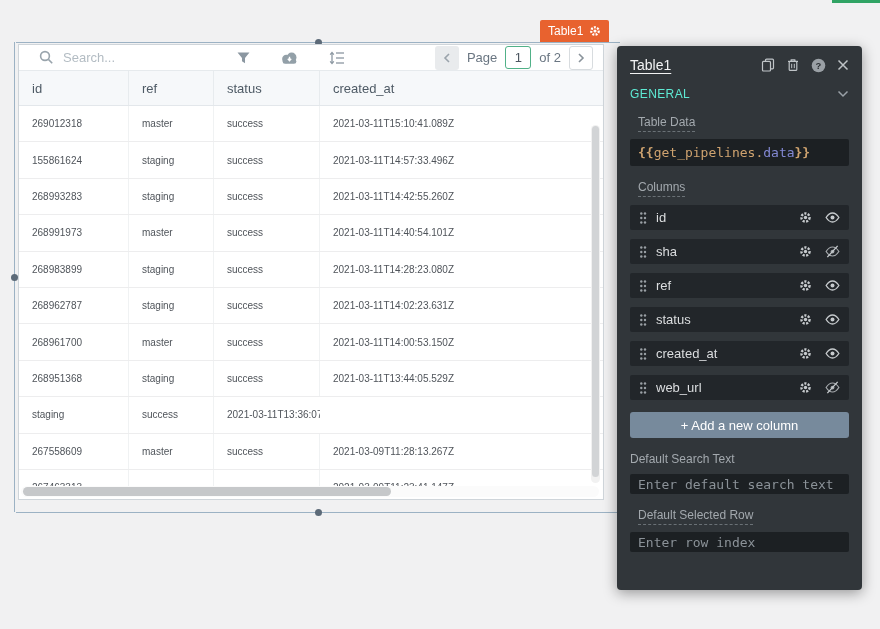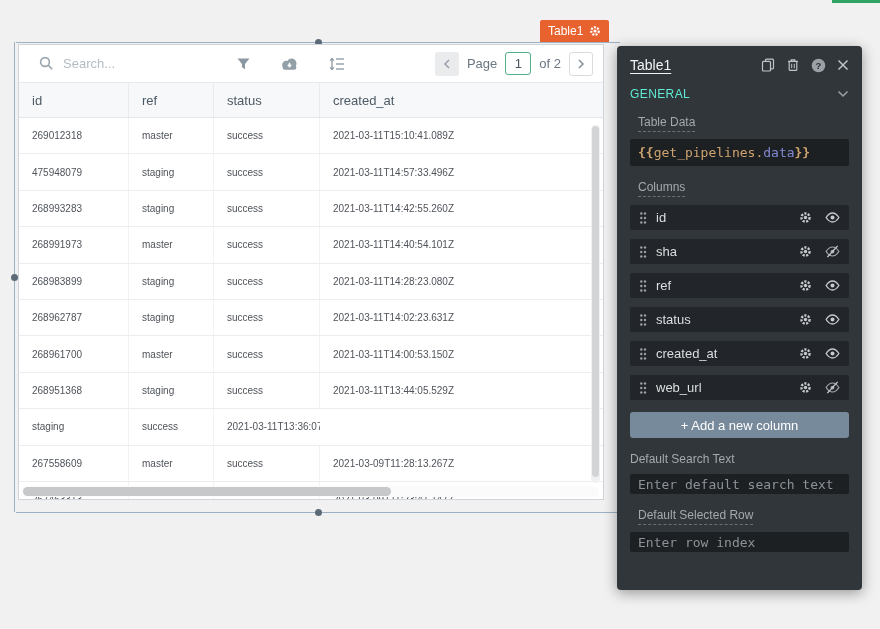--- a/index.html
+++ b/index.html
@@ -17,21 +17,21 @@
   
   .widget-tag { position:absolute; left:540px; top:20px; height:22px; z-index:3;
     background:#e8622f; color:#fff; font-size:12px; display:flex; align-items:center;
     gap:6px; padding:0 8px; border-radius:2px 2px 0 0; }
   .widget-tag svg { display:block; }
 
   
   .table-card { position:absolute; left:18px; top:44px; width:586px; height:456px;
     background:#fff; border:1px solid #cfd5da; z-index:2; overflow:hidden; }
 
-  .toolbar { height:38px; display:flex; align-items:center; padding:0 10px 0 20px;
+  .toolbar { height:26px; display:flex; align-items:center; padding:0 10px 0 20px;
     border-bottom:1px solid #e6eaed; }
   .search-box { display:flex; align-items:center; gap:9px; width:170px; }
   .search-box input { border:none; outline:none; font-size:13px; color:#4c5660; width:120px;
     font-family:"Liberation Sans","DejaVu Sans",sans-serif; background:transparent; }
   .search-box input::placeholder { color:#b3bcc3; }
   .tb-icons { display:flex; align-items:center; gap:30px; margin-left:28px; color:#8b97a1; }
   .tb-icons svg { display:block; cursor:pointer; }
   .paginator { margin-left:auto; display:flex; align-items:center; gap:8px; font-size:13px; color:#6a7682; }
   .pg-btn { width:24px; height:24px; border-radius:3px; display:flex; align-items:center;
     justify-content:center; cursor:pointer; }
@@ -206,21 +206,21 @@
       <div class="hcell">created_at</div>
     </div>
   <div class="tbody">
       <div class="grid-row t-row">
         <div class="cell">269012318</div>
         <div class="cell">master</div>
         <div class="cell">success</div>
         <div class="cell">2021-03-11T15:10:41.089Z</div>
       </div>
       <div class="grid-row t-row">
-        <div class="cell">475948079</div>
+        <div class="cell">155861624</div>
         <div class="cell">staging</div>
         <div class="cell">success</div>
         <div class="cell">2021-03-11T14:57:33.496Z</div>
       </div>
       <div class="grid-row t-row">
         <div class="cell">268993283</div>
         <div class="cell">staging</div>
         <div class="cell">success</div>
         <div class="cell">2021-03-11T14:42:55.260Z</div>
       </div>

